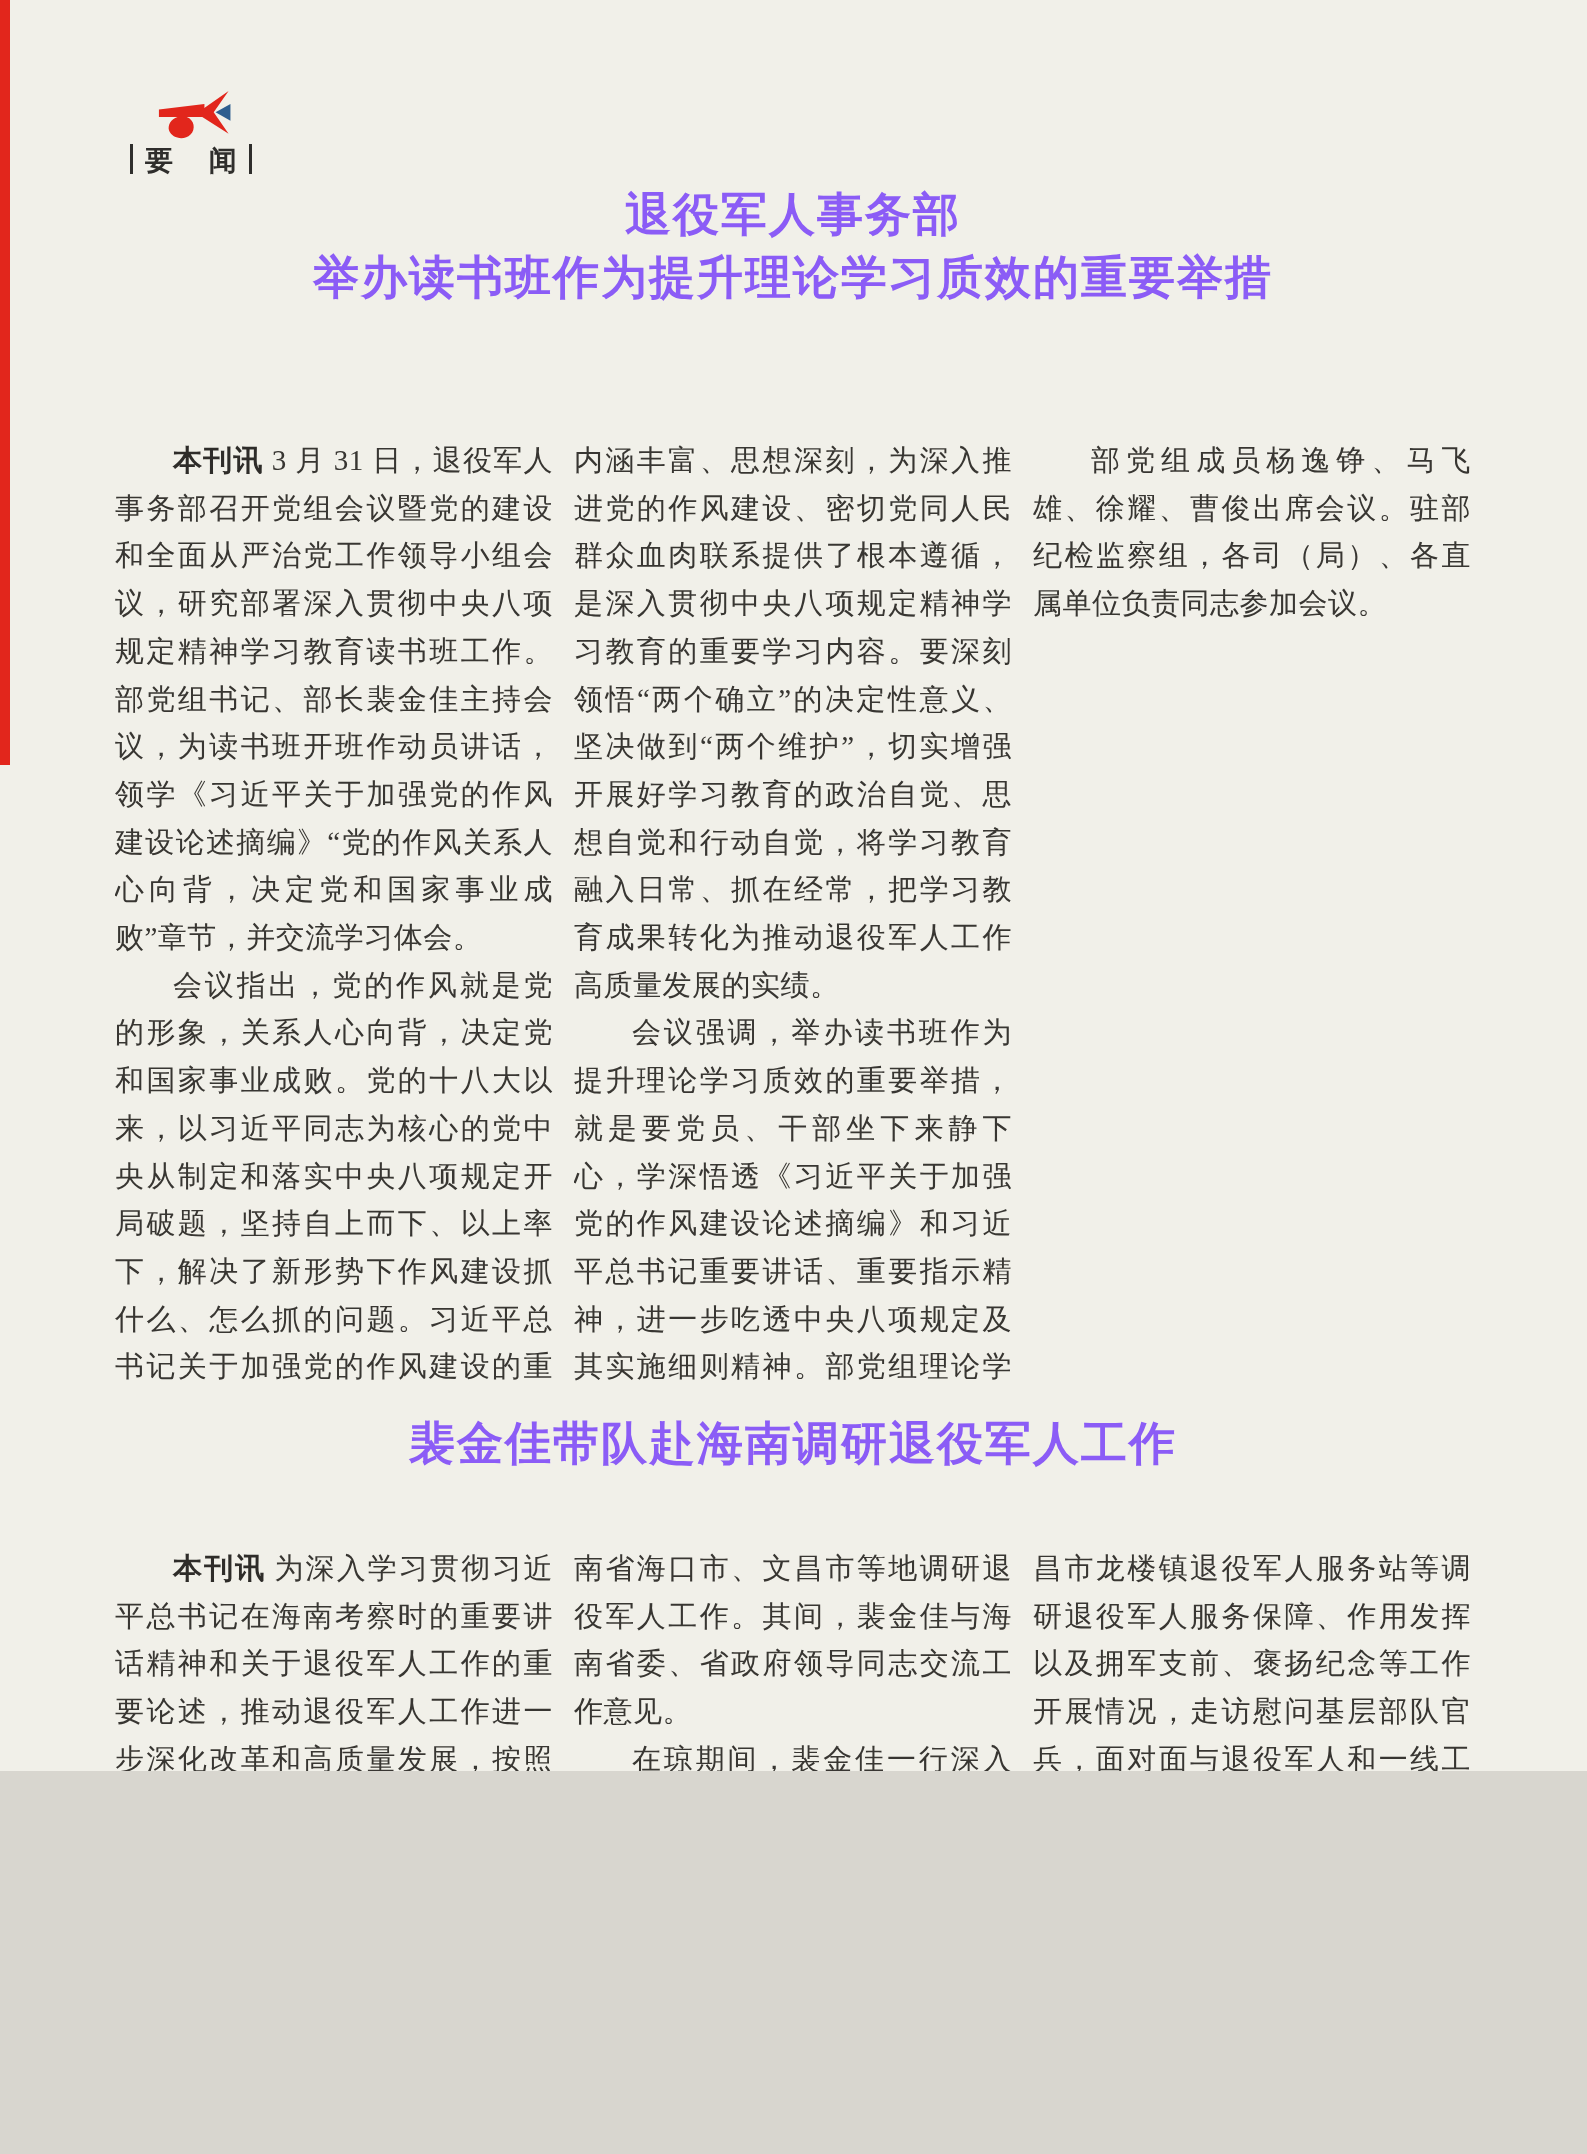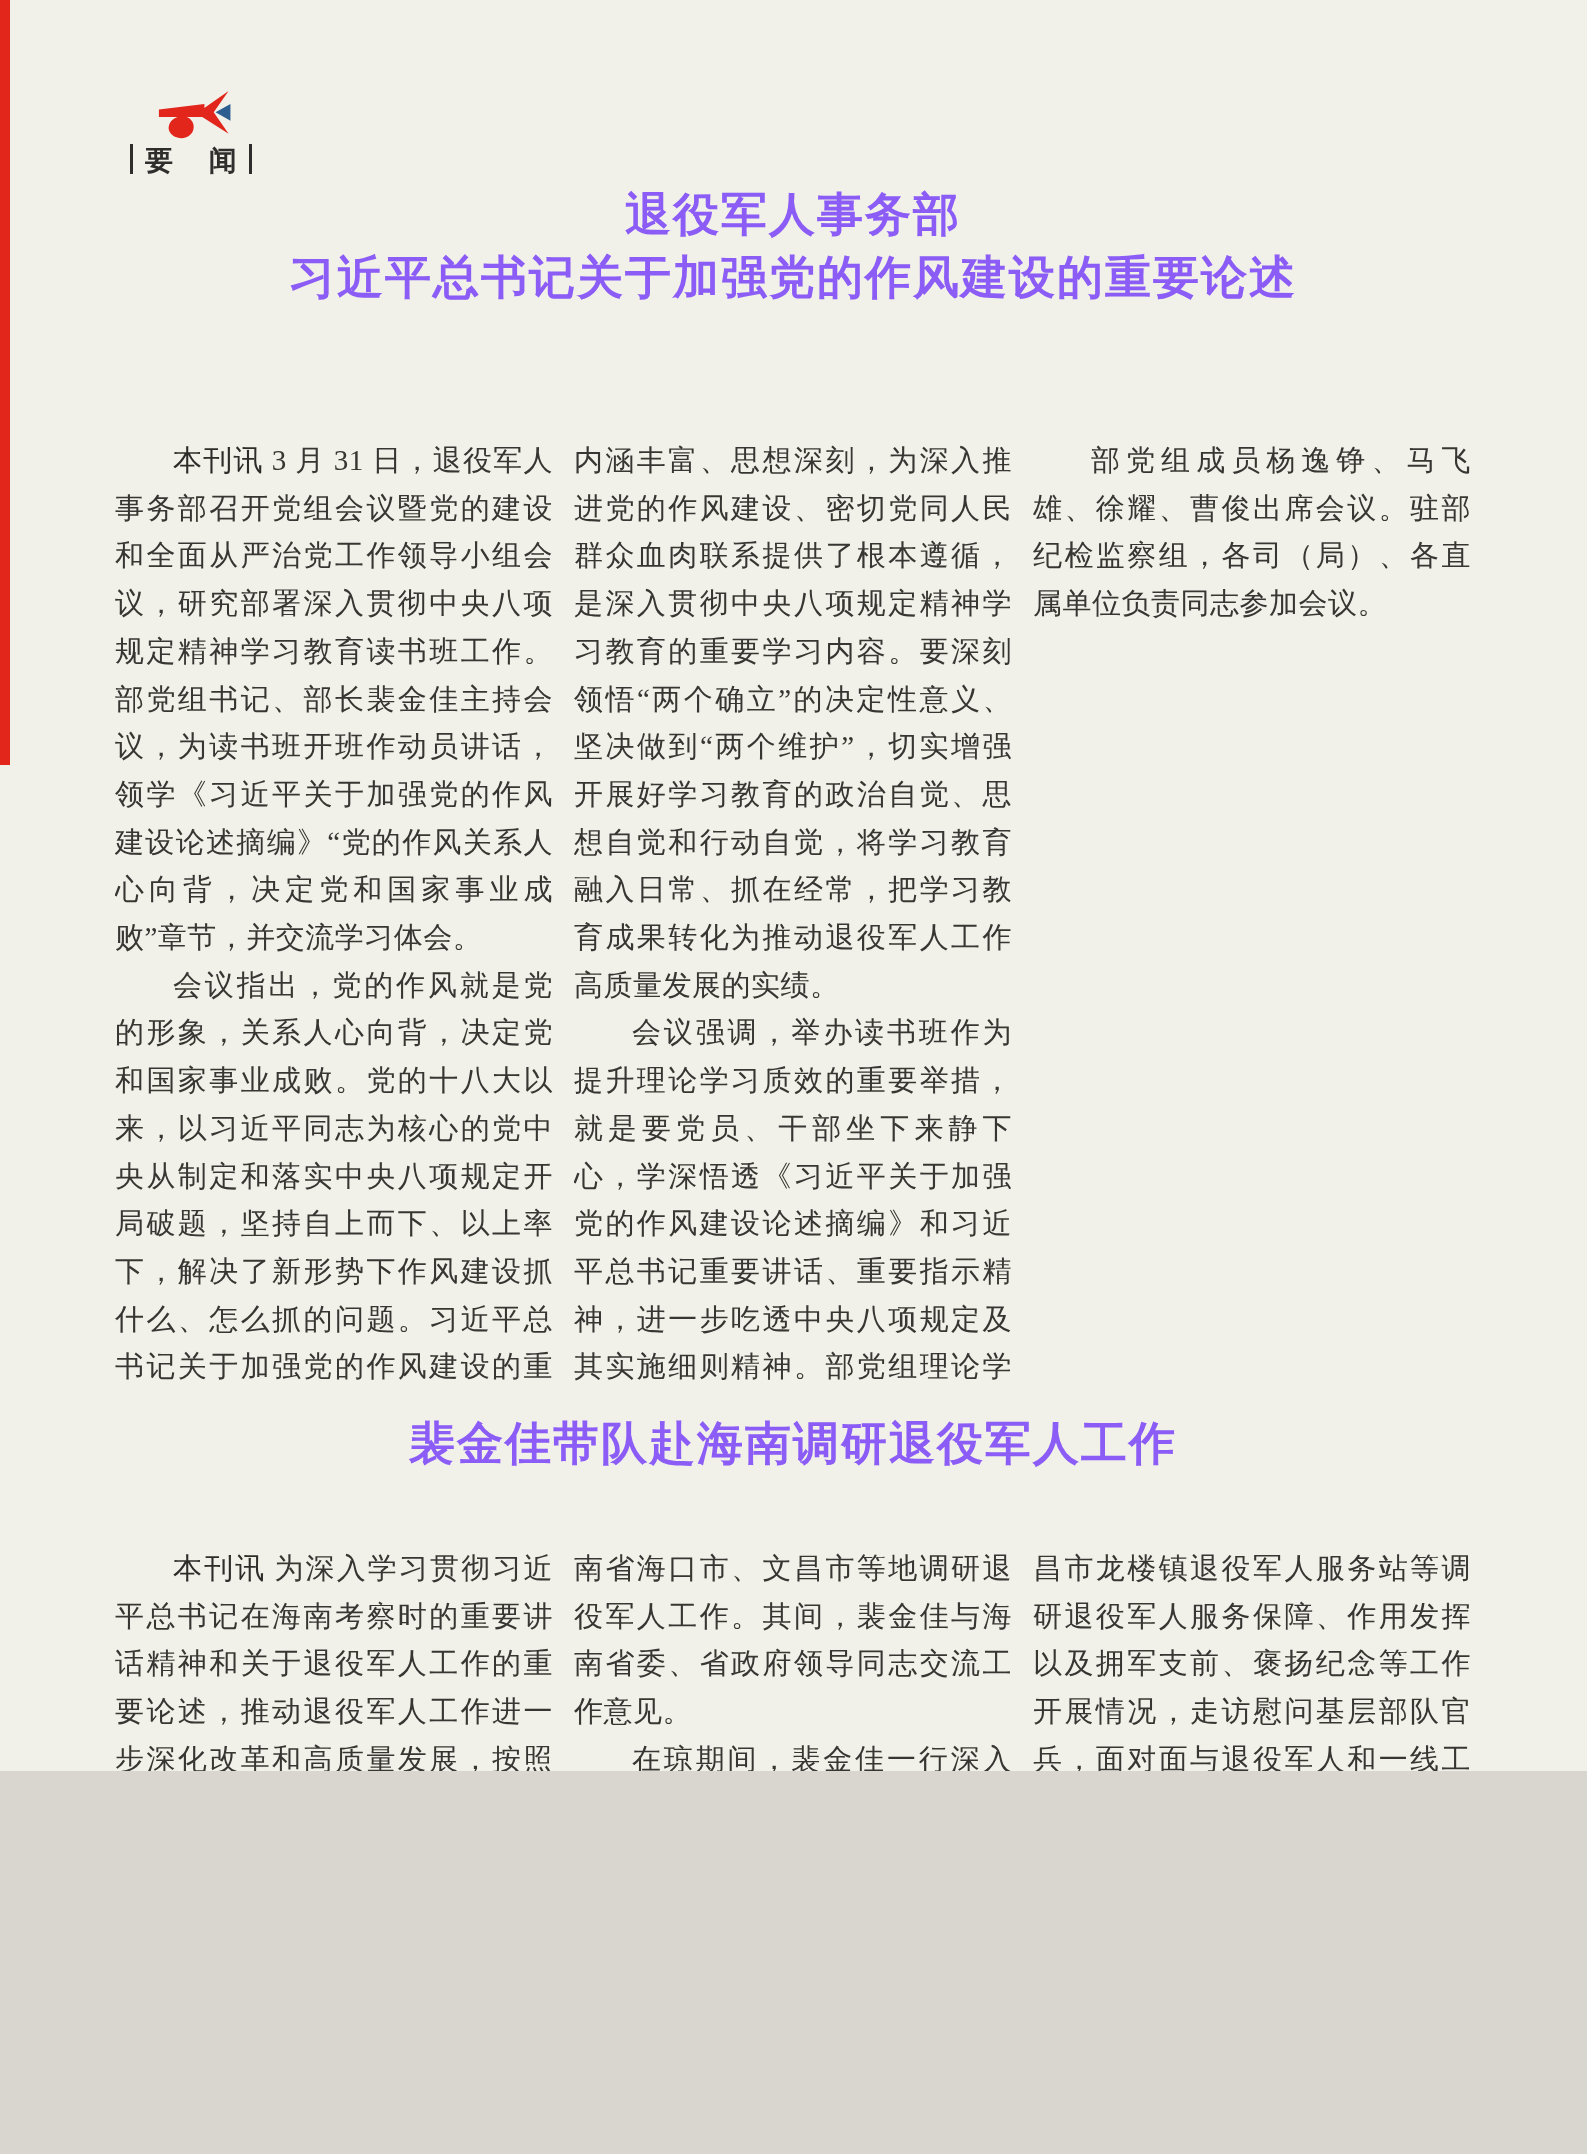--- a/index.html
+++ b/index.html
@@ -35,21 +35,21 @@
   .col{flex:1 1 0;min-width:0;overflow:hidden;}
   .para{
     margin:0;font-size:29px;line-height:47.7px;
     text-align:justify;text-justify:inter-ideograph;
     letter-spacing:0.5px;
   }
   .para.indent{text-indent:2em;}
   .para.lead-para{text-indent:2em;}
   .lead{
     font-family:"Liberation Sans","DejaVu Sans",sans-serif;
-    font-weight:normal;color:#2e2c29;margin-right:8px;
+    font-weight:bold;color:#2e2c29;margin-right:8px;
   }
   .article:nth-child(1) .cols{margin-top:128px;height:954px;}
   .article:nth-child(2){margin-top:21px;}
   .article:nth-child(2) .cols{margin-top:70px;height:432px;}
 
   .footer{
     position:absolute;left:95px;top:2078px;width:1380px;
     white-space:nowrap;
   }
   .pagenum{
@@ -86,21 +86,21 @@
   </div>
 
   <div class="section-label">
     <span class="vbar left"></span><span>要 闻</span><span class="vbar right"></span>
   </div>
 
   <div class="content" id="articles">
       <section class="article">
         <div class="a-title">
           <div class="a-title-line">退役军人事务部</div>
-          <div class="a-title-line">习近平总书记关于加强党的作风建设的重要论述</div>
+          <div class="a-title-line">举办读书班作为提升理论学习质效的重要举措</div>
         </div>
         <div class="cols">
           <div class="col">
             <p class="para lead-para"><span class="lead">本刊讯</span>3 月 31 日，退役军人事务部召开党组会议暨党的建设和全面从严治党工作领导小组会议，研究部署深入贯彻中央八项规定精神学习教育读书班工作。部党组书记、部长裴金佳主持会议，为读书班开班作动员讲话，领学《习近平关于加强党的作风建设论述摘编》“党的作风关系人心向背，决定党和国家事业成败”章节，并交流学习体会。</p>
             <p class="para indent">会议指出，党的作风就是党的形象，关系人心向背，决定党和国家事业成败。党的十八大以来，以习近平同志为核心的党中央从制定和落实中央八项规定开局破题，坚持自上而下、以上率下，解决了新形势下作风建设抓什么、怎么抓的问题。习近平总书记关于加强党的作风建设的重要论述，立意高远、</p>
           </div>
           <div class="col">
             <p class="para">内涵丰富、思想深刻，为深入推进党的作风建设、密切党同人民群众血肉联系提供了根本遵循，是深入贯彻中央八项规定精神学习教育的重要学习内容。要深刻领悟“两个确立”的决定性意义、坚决做到“两个维护”，切实增强开展好学习教育的政治自觉、思想自觉和行动自觉，将学习教育融入日常、抓在经常，把学习教育成果转化为推动退役军人工作高质量发展的实绩。</p>
             <p class="para indent">会议强调，举办读书班作为提升理论学习质效的重要举措，就是要党员、干部坐下来静下心，学深悟透《习近平关于加强党的作风建设论述摘编》和习近平总书记重要讲话、重要指示精神，进一步吃透中央八项规定及其实施细则精神。部党组理论学习中心组以及部内各单位党组织作为读</p>
           </div>

